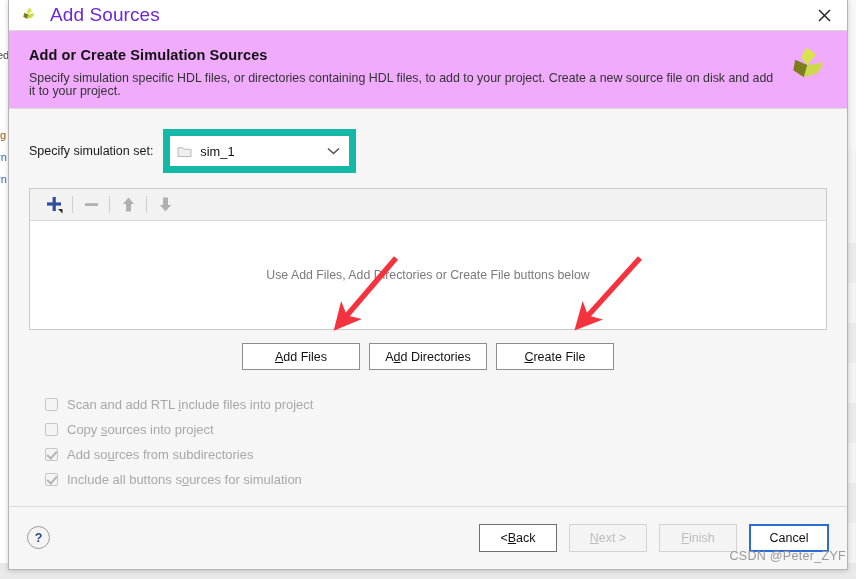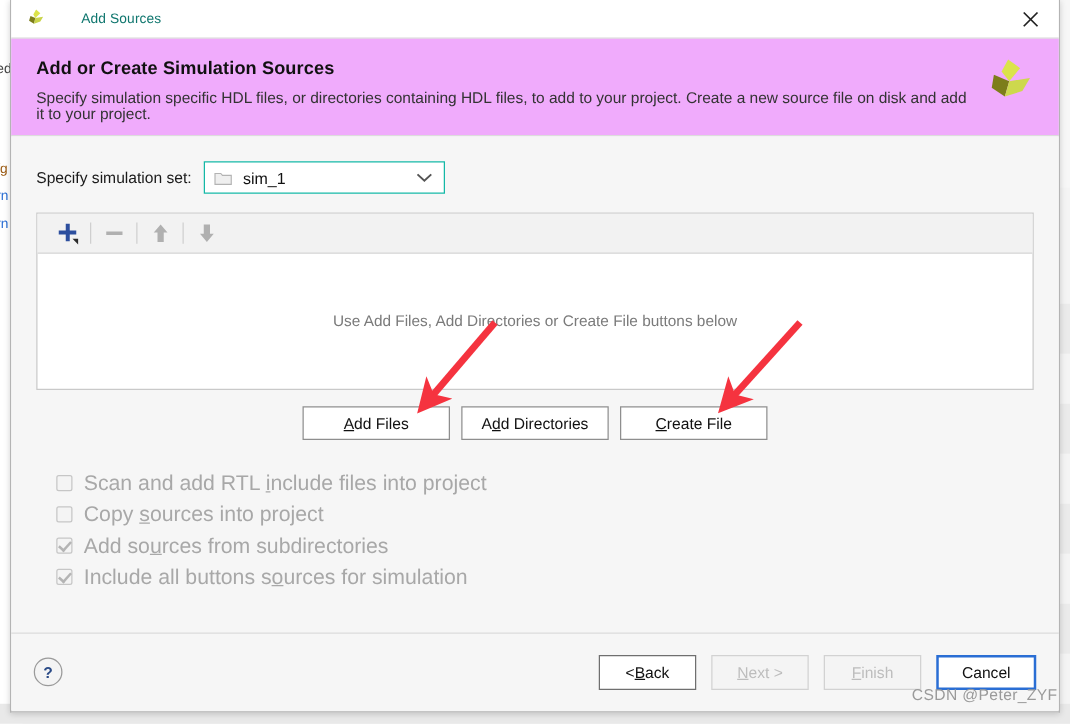--- a/index.html
+++ b/index.html
@@ -47,21 +47,21 @@
 
   
   #titlebar {
     position: relative; height: 31px;
     background: #ffffff;
     border-bottom: 1px solid #d8d8d8;
     display: flex; align-items: center;
   }
   #title-logo { width: 18px; height: 18px; margin-left: 12px; flex: 0 0 auto; }
   #title-text {
-    margin-left: 26px; font-size: 11px; color: #0f766e;
+    margin-left: 11px; font-size: 19px; color: #6d28d9;
     letter-spacing: .1px;
   }
   #close-btn {
     position: absolute; right: 0; top: 0; width: 46px; height: 30px;
     display: flex; align-items: center; justify-content: center;
     cursor: pointer;
   }
   #close-btn svg { display: block; }
 
   
@@ -94,23 +94,23 @@
   }
 
   
   #simset-row {
     display: flex; align-items: center;
     padding-top: 20px;
   }
   #simset-label { font-size: 12.5px; color: #1a1a1a; margin-right: 10px; }
   #simset-combo {
     position: relative;
-    width: 193px; height: 26px;
+    width: 193px; height: 44px;
     background: #fff;
-    border: 1px solid #14b8a6;
+    border: 7px solid #14b8a6;
     display: flex; align-items: center;
     cursor: pointer;
   }
   #simset-combo .folder { margin-left: 7px; flex: 0 0 auto; }
   #simset-value { margin-left: 8px; font-size: 12.8px; color: #111; }
   #simset-arrow {
     position: absolute; right: 9px; top: 50%;
     transform: translateY(-50%);
   }
 
@@ -175,21 +175,21 @@
   }
   .chk-box.checked::after {
     content: "";
     position: absolute; left: 3px; top: 0px;
     width: 4px; height: 8px;
     border: solid #b4b4b4;
     border-width: 0 2px 2px 0;
     transform: rotate(42deg);
   }
   .chk-label {
-    margin-left: 9px; font-size: 17px; color: #a8a8a8;
+    margin-left: 9px; font-size: 13px; color: #a8a8a8;
   }
   .chk-label .mn { text-decoration: underline; }
 
   
   #footer {
     position: relative;
     height: 62px;
     background: #f6f6f6;
     border-top: 1px solid #dcdcdc;
     display: flex; align-items: center;

